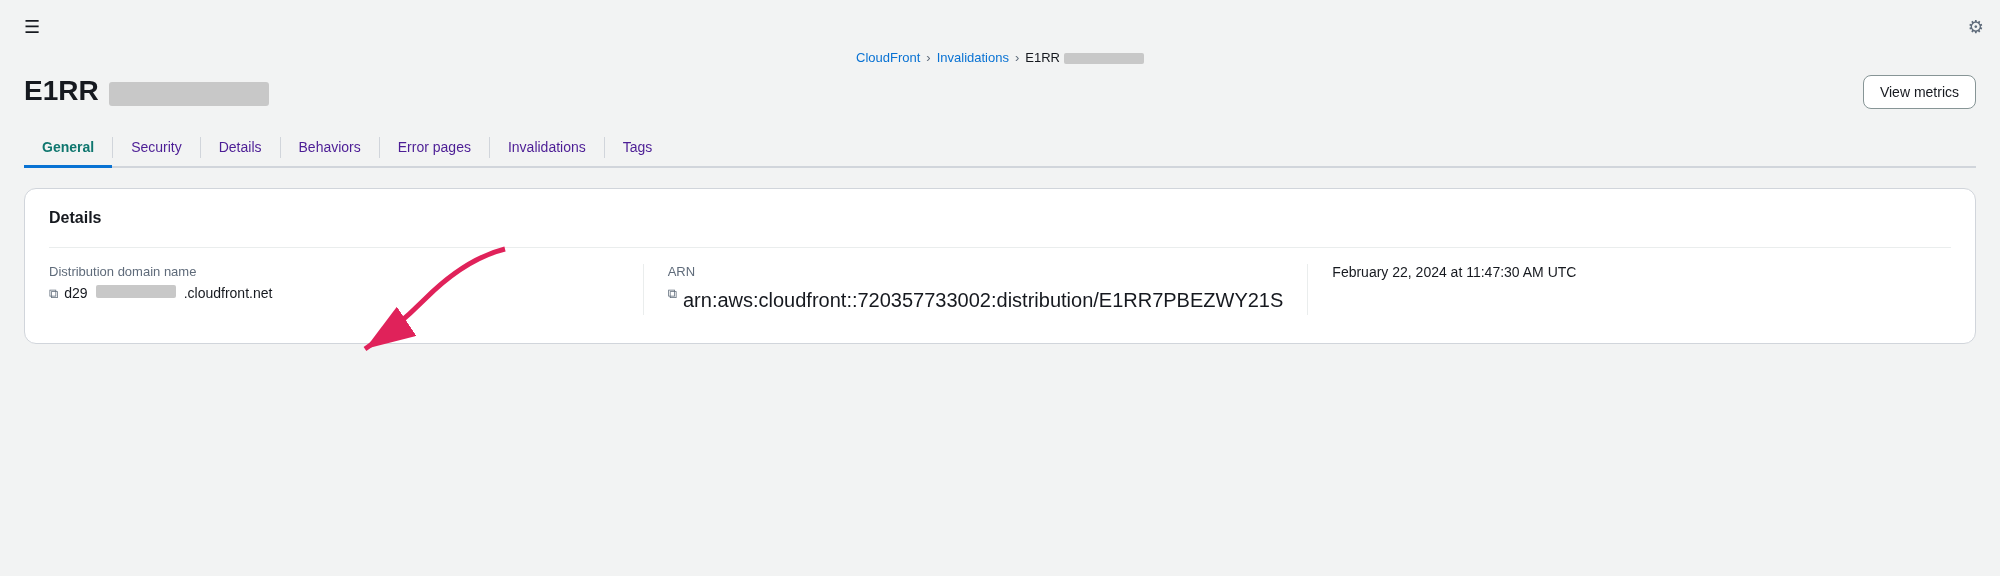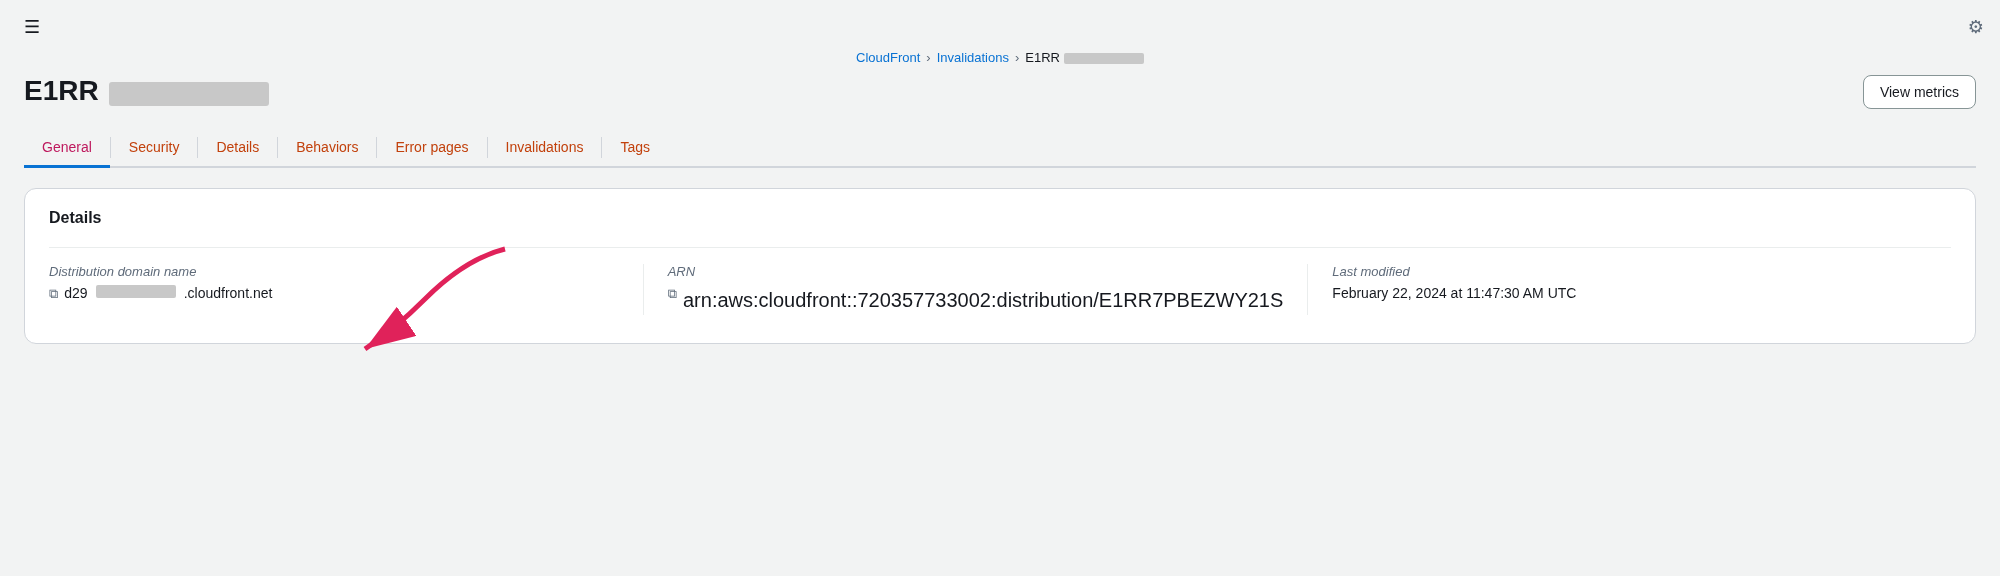--- a/index.html
+++ b/index.html
@@ -89,29 +89,29 @@
     
     .tabs {
       display: flex;
       border-bottom: 2px solid #d1d5db;
       margin-bottom: 0;
     }
     .tab {
       padding: 10px 18px;
       cursor: pointer;
       font-size: 14px;
-      color: #c2410c;
+      color: #4c1d95;
       border-bottom: 3px solid transparent;
       margin-bottom: -2px;
       white-space: nowrap;
     }
     .tab.active {
-      color: #be185d;
+      color: #0f766e;
       border-bottom: 3px solid #0972d3;
-      font-weight: 400;
+      font-weight: 700;
     }
     .tab-separator {
       width: 1px;
       background: #d1d5db;
       margin: 8px 0;
     }
     
     .content {
       background: #f2f3f3;
       padding: 20px 0 0 0;
@@ -144,21 +144,20 @@
       margin-right: 24px;
     }
     .detail-col:last-child {
       border-right: none;
       margin-right: 0;
     }
     .detail-label {
       font-size: 13px;
       color: #5f6b7a;
       margin-bottom: 6px;
-      font-style: italic;
     }
     .detail-value {
       font-size: 14px;
       color: #16191f;
       display: flex;
       align-items: flex-start;
       gap: 6px;
     }
     .copy-icon {
       font-size: 13px;
@@ -290,21 +289,20 @@
 
         <div class="detail-col">
           <div class="detail-label">ARN</div>
           <div class="arn-value">
             <span class="copy-icon">⧉</span>
             <span class="arn-text">arn:aws:cloudfront::720357733002:distribution/E1RR7PBEZWY21S</span>
           </div>
         </div>
 
         <div class="detail-col">
-          <div class="detail-label">Last modified</div>
           <div class="detail-value">
             <span>February 22, 2024 at 11:47:30 AM UTC</span>
           </div>
         </div>
       </div>
     </div>
   </div>
 </div>
 
 </body></html>

